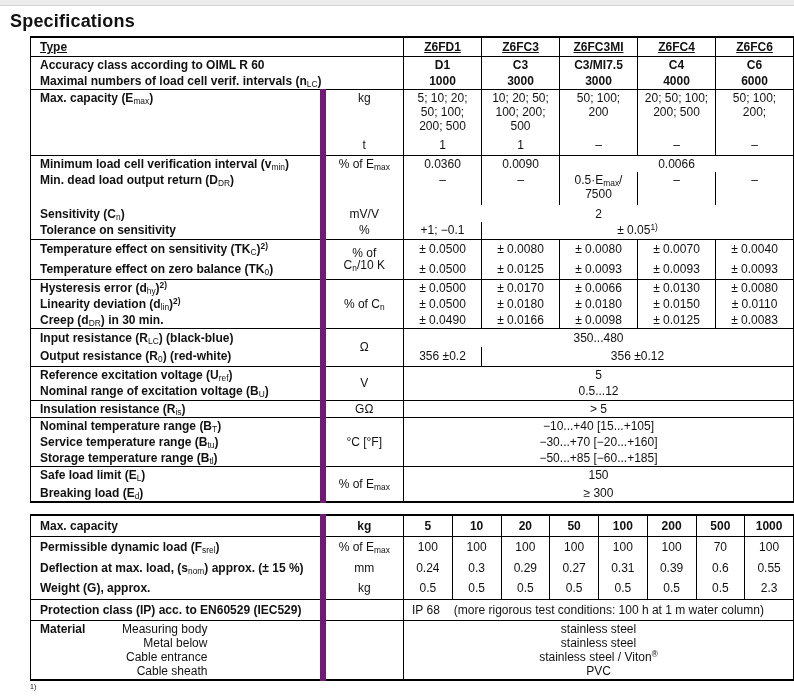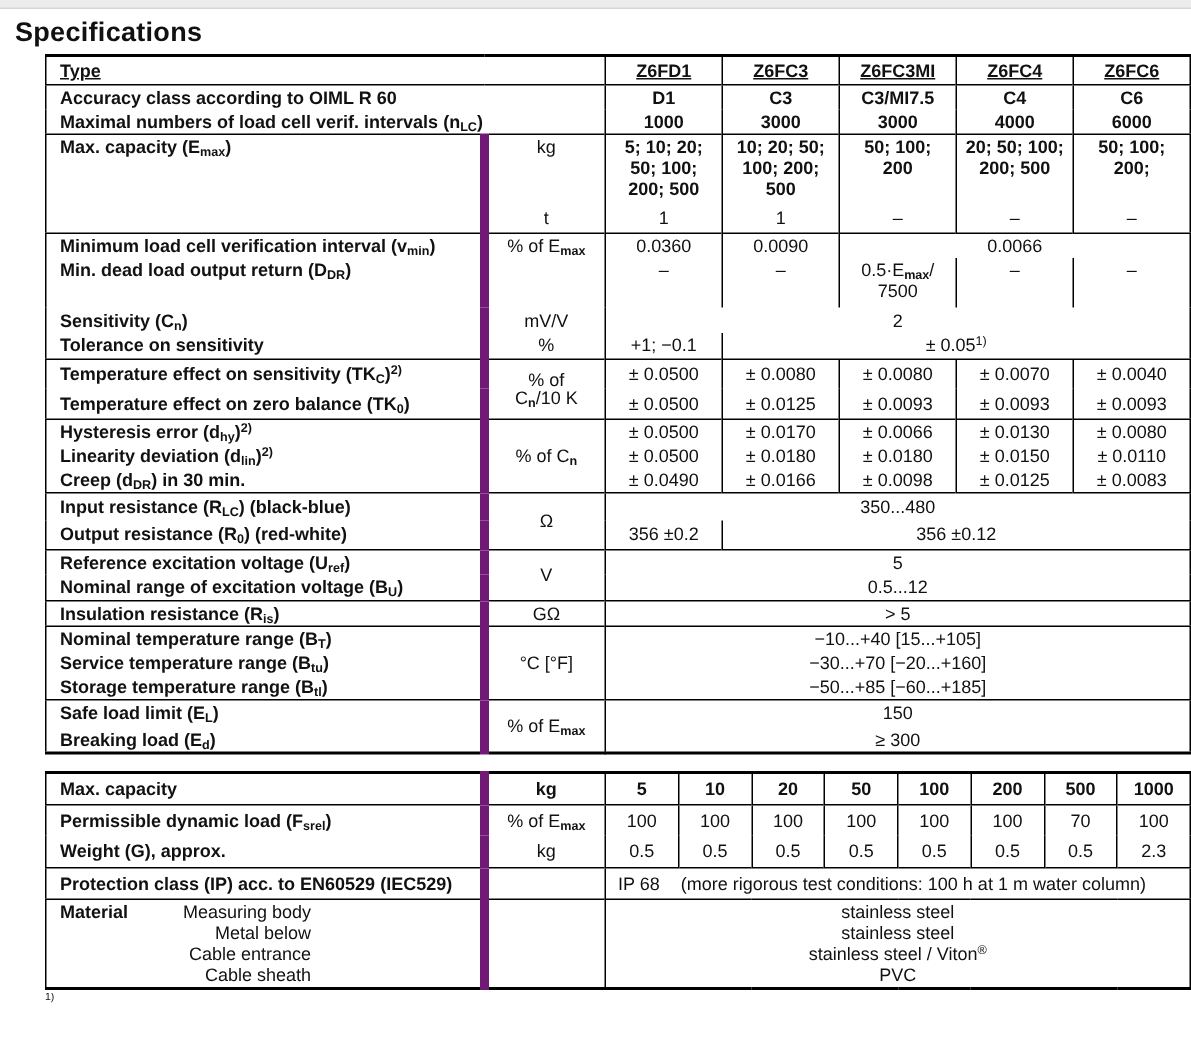--- a/index.html
+++ b/index.html
@@ -9,23 +9,23 @@
   h1 { font-size:18px; font-weight:bold; margin:5px 0 4px 10px; letter-spacing:.2px; }
   .tbl-wrap { margin-left:30px; width:763px; }
   table { border-collapse:collapse; table-layout:fixed; width:763px;
           border:1px solid #000; border-top:2px solid #000; border-bottom:2px solid #000; }
   td { font-size:12px; padding:1px 3px; vertical-align:middle; overflow:hidden; }
   .lbl { text-align:left; font-weight:bold; padding-left:9px; }
   .u   { text-align:center; border-left:6px solid #701a75; }
   .c   { text-align:center; border-left:1px solid #000; }
   .b   { font-weight:bold; }
   tr.grp td { border-top:1px solid #000; }
-  sub { font-size:70%; line-height:0; vertical-align:-0.25em; font-weight:bold; }
+  sub { font-size:70%; line-height:0; vertical-align:-0.25em; font-weight:normal; }
   sup { font-size:70%; line-height:0; vertical-align:0.45em; font-weight:inherit; }
-  .pre { white-space:pre-line; line-height:14px;font-weight:bold; }
+  .pre { white-space:pre-line; line-height:14px; }
   .top { vertical-align:top; }
   .r-type td  { height:19px;text-decoration:underline; }
   .r-acc td   { height:16px; }
   .r-capkg td { height:47px; }
   .r-capt td  { height:19px; }
   .r-vmin td  { height:17px; }
   .r-ddr td   { height:33px; }
   .r-sens td  { height:17px; }
   .r-tol td   { height:17px; }
   .r-tk td    { height:20px; }
@@ -278,20 +278,32 @@
       <td class="c">100</td>
       <td class="c">100</td>
       <td class="c">100</td>
       <td class="c">100</td>
       <td class="c">100</td>
       <td class="c">100</td>
       <td class="c">70</td>
       <td class="c">100</td>
     </tr>
 
+    <tr class="r2">
+      <td class="lbl">Deflection at max. load, (s<sub>nom</sub>) approx. (± 15 %)</td>
+      <td class="u">mm</td>
+      <td class="c">0.24</td>
+      <td class="c">0.3</td>
+      <td class="c">0.29</td>
+      <td class="c">0.27</td>
+      <td class="c">0.31</td>
+      <td class="c">0.39</td>
+      <td class="c">0.6</td>
+      <td class="c">0.55</td>
+    </tr>
 
     <tr class="r2">
       <td class="lbl">Weight (G), approx.</td>
       <td class="u">kg</td>
       <td class="c">0.5</td>
       <td class="c">0.5</td>
       <td class="c">0.5</td>
       <td class="c">0.5</td>
       <td class="c">0.5</td>
       <td class="c">0.5</td>

